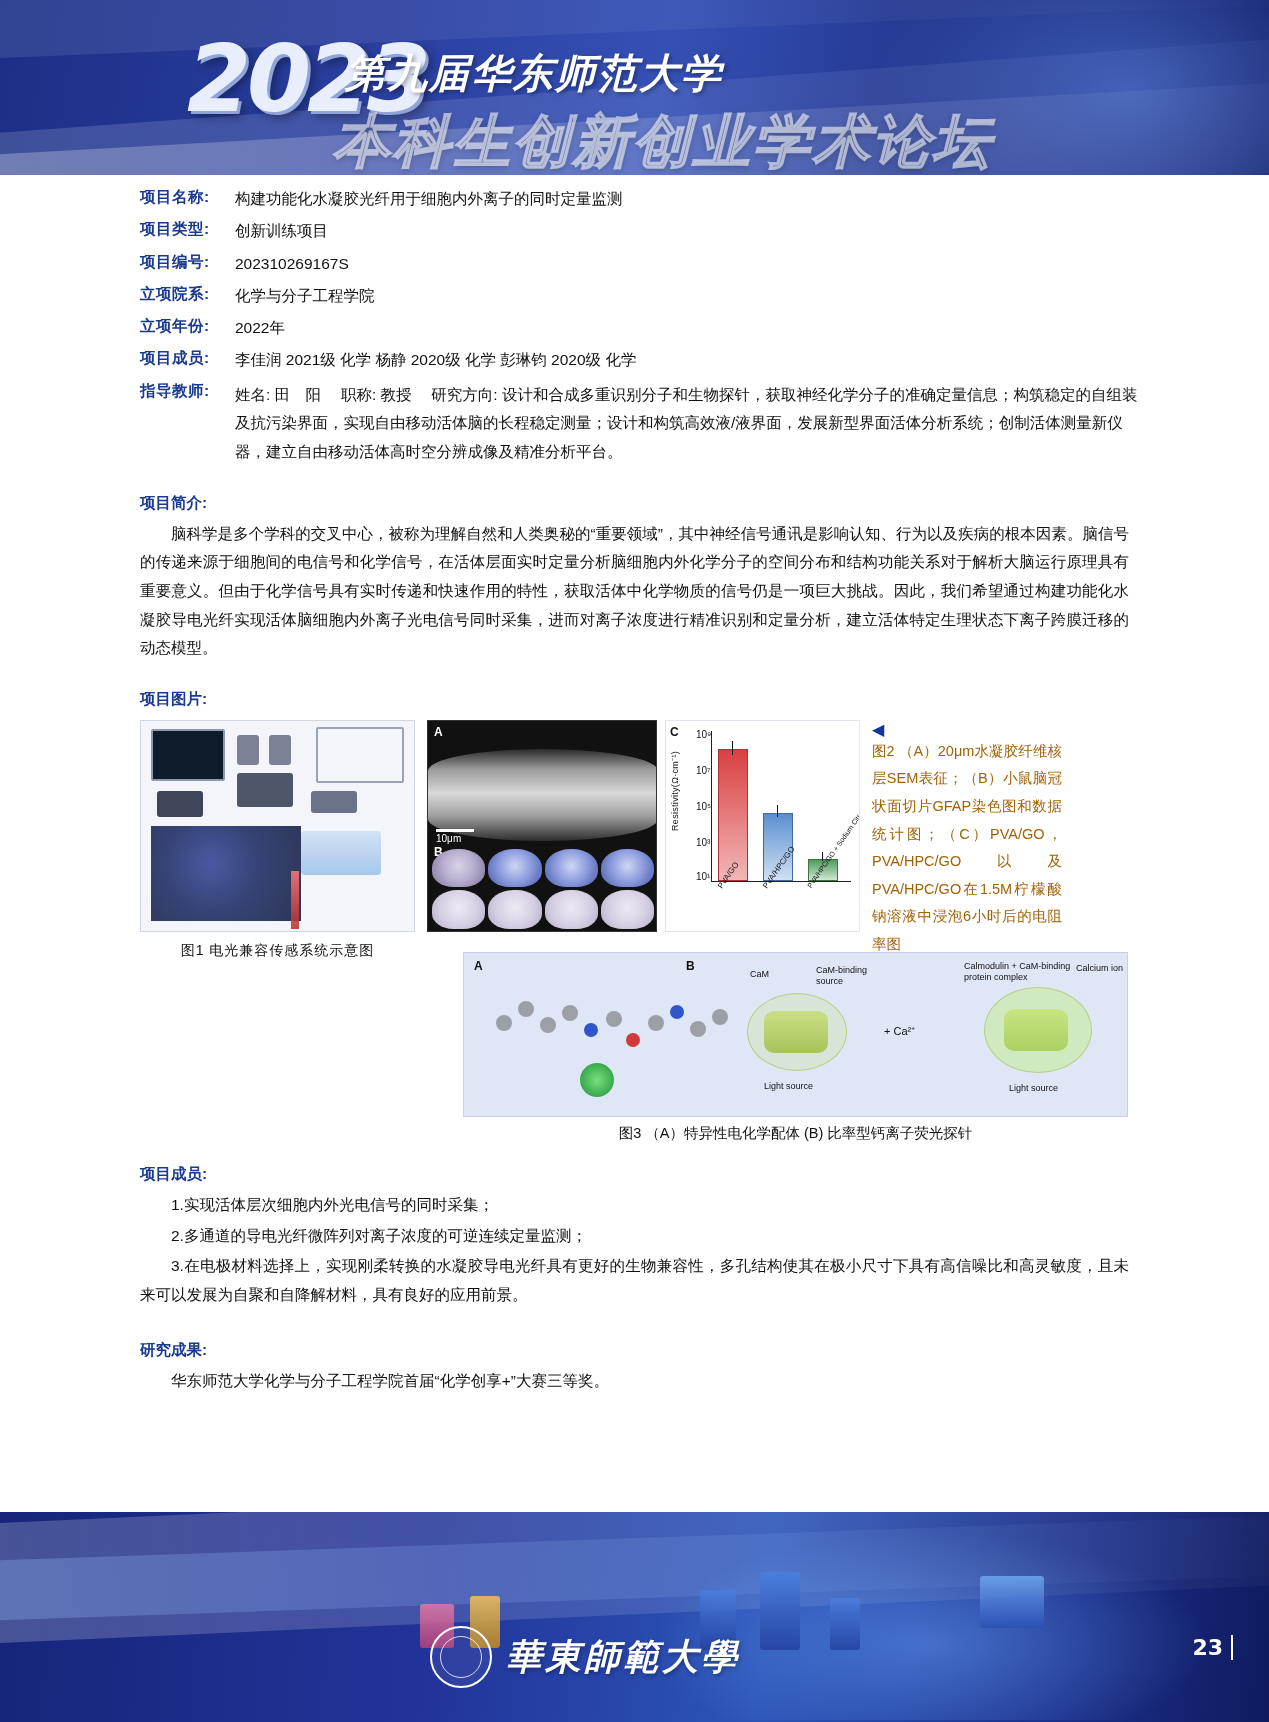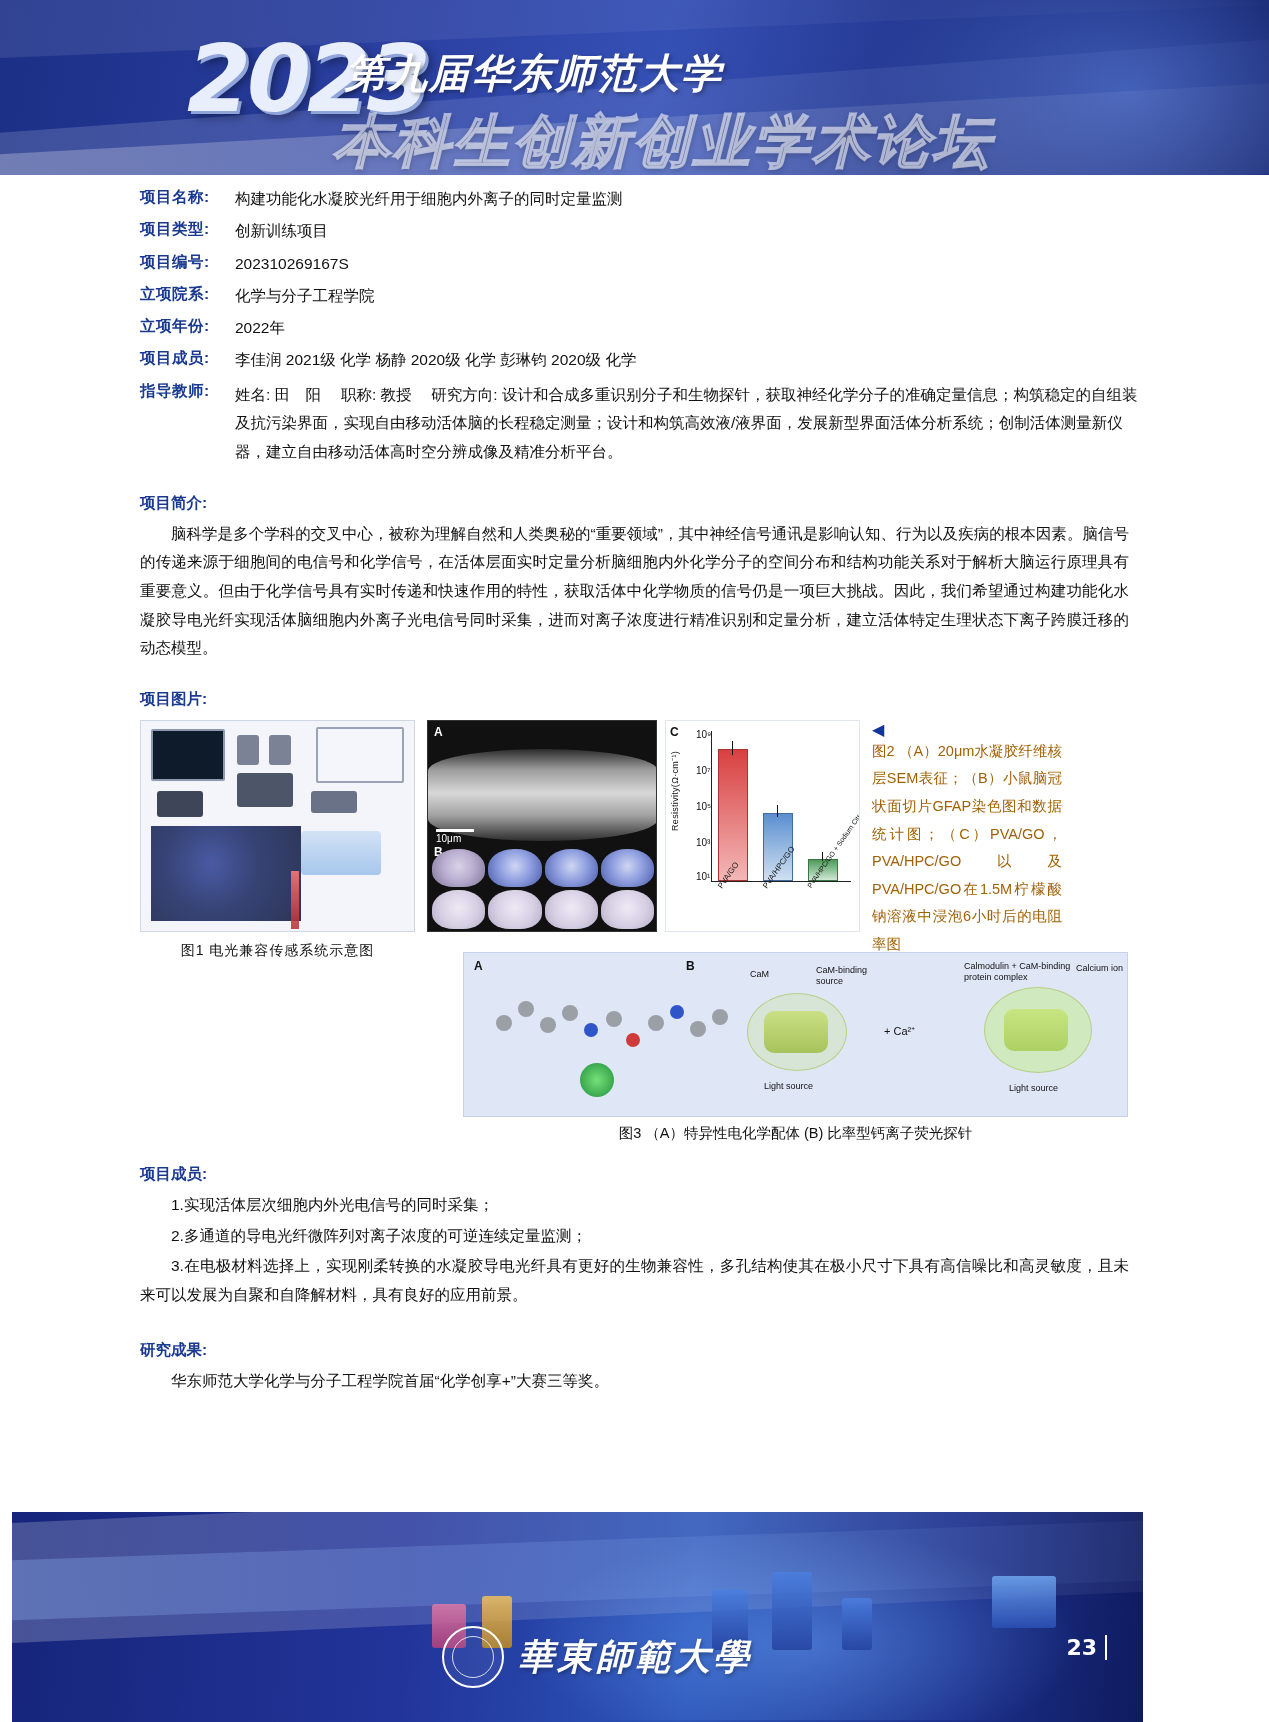--- a/index.html
+++ b/index.html
@@ -137,21 +137,21 @@
   .xtick { position:absolute; font-size:8px; color:#111; transform: rotate(-55deg); transform-origin: left top; white-space:nowrap;}
   .panel-letter { position:absolute; font-weight:bold; font-size:12px; }
 
   .f3-mol { position:absolute; left:20px; top:22px; width:250px; height:125px; }
   .atom { position:absolute; border-radius:50%; }
   .f3-cyl { position:absolute; border-radius:10px; }
   .f3-circle { position:absolute; border-radius:50%; }
 
   
   .footer {
-    position:absolute; left:12px; bottom:0; width:1131px; height:210px;
+    position:absolute; left:0; bottom:0; width:1269px; height:210px;
     background: linear-gradient(95deg, #16257a 0%, #22349a 35%, #2c55b8 60%, #1b2e88 85%, #0f1b5e 100%);
     overflow:hidden;
   }
   .footer .wave {
     position:absolute; left:-60px; top:-18px; width:1400px; height:120px;
     background: linear-gradient(90deg, rgba(255,255,255,0.22), rgba(255,255,255,0.02));
     transform: rotate(-2.6deg);
   }
   .footer .wave2 {
     position:absolute; left:-60px; top:26px; width:1400px; height:60px;

